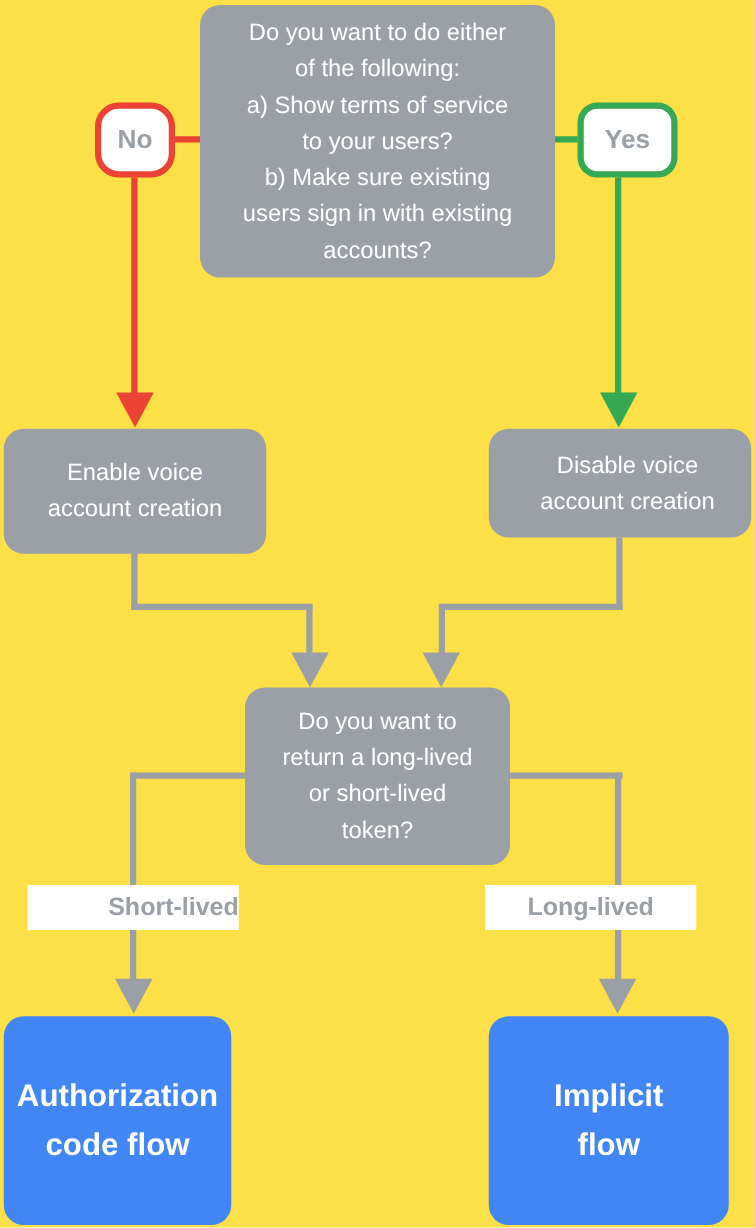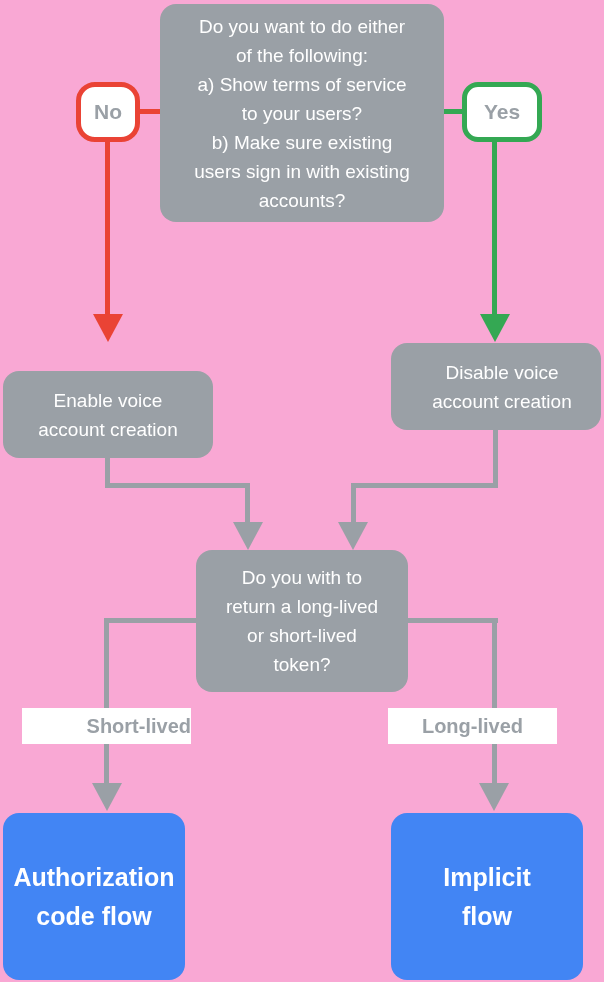--- a/index.html
+++ b/index.html
@@ -9,21 +9,21 @@
     --yes-green:#34A853;
     --result-blue:#4285F4;
     --badge-text:#9AA0A6;
     --text-white:#FFFFFF;
     --label-bg:#FFFFFF;
   }
   html,body{margin:0;padding:0;background:#FFFFFF;}
   .canvas{
     position:relative;
     width:604px;height:982px;
-    background:#f9a8d4;
+    background:#fde047;
     font-family:"Liberation Sans", sans-serif;
     overflow:hidden;
   }
   .node{
     position:absolute;
     border-radius:16px;
     display:flex;align-items:center;justify-content:center;
     text-align:center;
     white-space:pre-line;
     box-sizing:border-box;
@@ -97,36 +97,36 @@
   <div class="line red" style="left:105px;top:142px;width:5px;height:174px;"></div>
   <div class="arrow-down red" style="left:93px;top:314px;"></div>
 
   <div class="line green" style="left:444px;top:109px;width:18px;height:5px;"></div>
   <div class="badge yes" style="left:462px;top:82px;width:80px;height:60px;">
     <span>Yes</span>
   </div>
   <div class="line green" style="left:492px;top:142px;width:5px;height:174px;"></div>
   <div class="arrow-down green" style="left:480px;top:314px;"></div>
 
-  <div class="node gray-node" style="left:3px;top:343px;width:210px;height:87px;margin-top:28px;">Enable voice
+  <div class="node gray-node" style="left:3px;top:343px;width:210px;height:100px;">Enable voice
 account creation</div>
   <div class="node gray-node" style="left:391px;top:343px;width:210px;height:87px;padding-left:12px;">Disable voice
 account creation</div>
 
   <div class="line gray" style="left:105px;top:430px;width:5px;height:58px;"></div>
   <div class="line gray" style="left:105px;top:483px;width:145px;height:5px;"></div>
   <div class="line gray" style="left:245px;top:483px;width:5px;height:40px;"></div>
   <div class="arrow-down" style="left:233px;top:522px;"></div>
 
   <div class="line gray" style="left:493px;top:430px;width:5px;height:58px;"></div>
   <div class="line gray" style="left:353px;top:483px;width:145px;height:5px;"></div>
   <div class="line gray" style="left:351px;top:483px;width:5px;height:40px;"></div>
   <div class="arrow-down" style="left:338px;top:522px;"></div>
 
-  <div class="node gray-node" style="left:196px;top:550px;width:212px;height:142px;">Do you with to
+  <div class="node gray-node" style="left:196px;top:550px;width:212px;height:142px;">Do you want to
 return a long-lived
 or short-lived
 token?</div>
 
   <div class="line gray" style="left:106px;top:618px;width:90px;height:5px;"></div>
   <div class="line gray" style="left:104px;top:618px;width:5px;height:167px;"></div>
   <div class="edge-label" style="left:22px;top:708px;width:169px;height:36px;justify-content:flex-end;">
     <span>Short-lived</span>
   </div>
   <div class="arrow-down" style="left:92px;top:783px;"></div>

